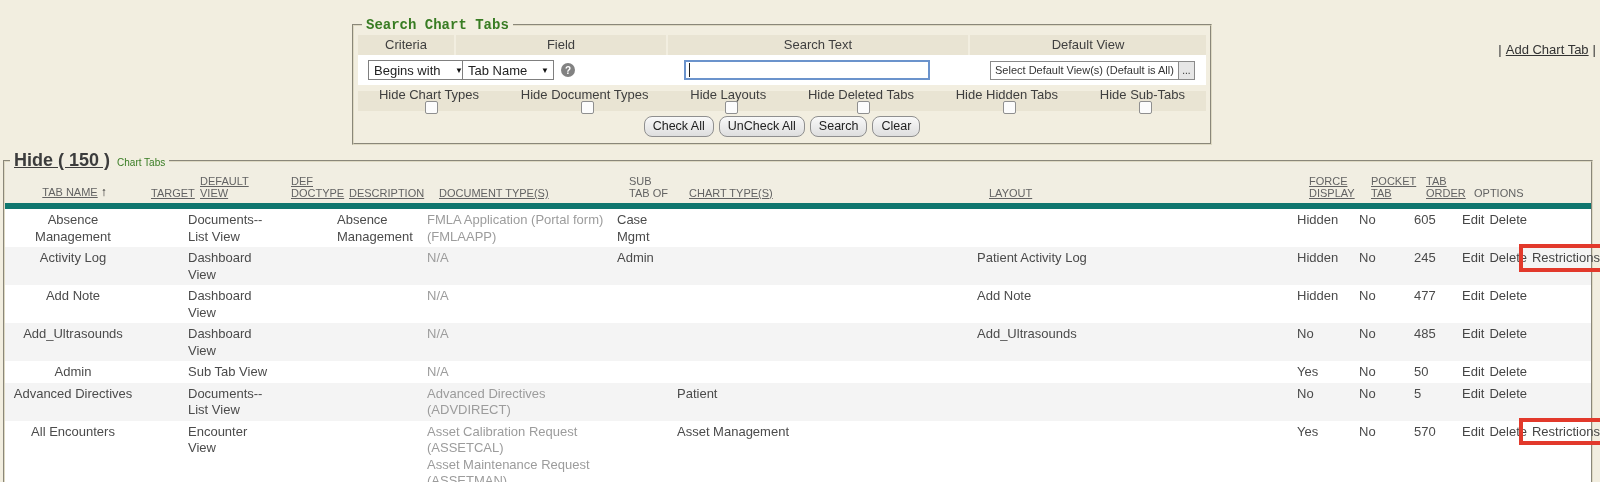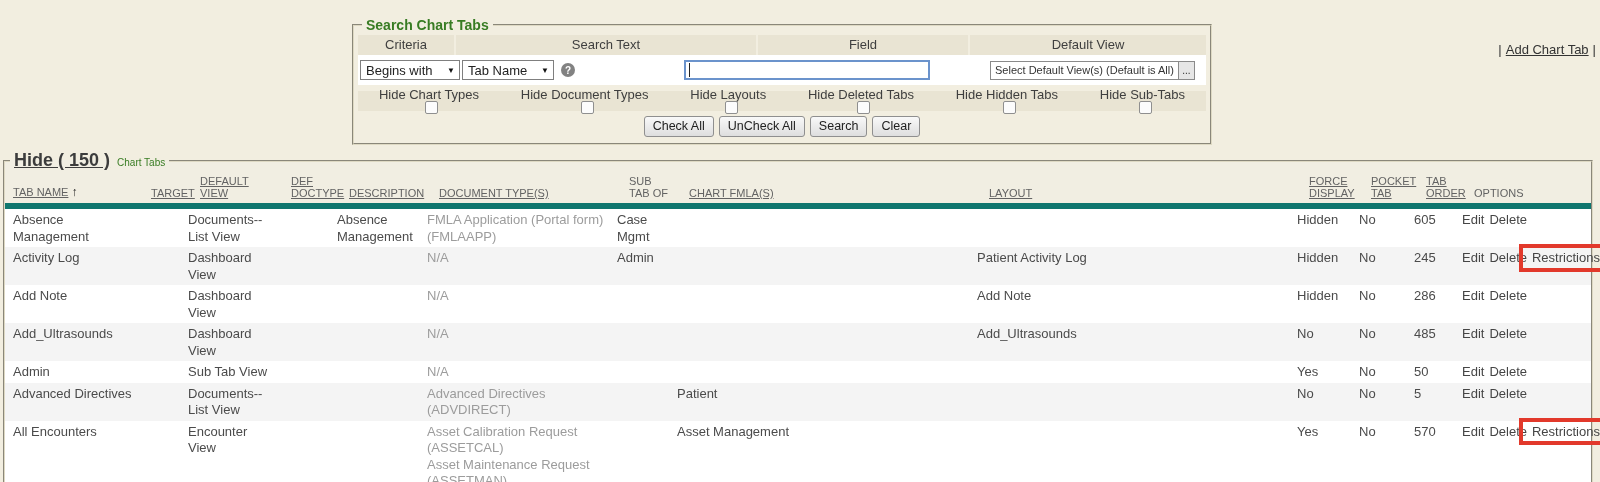--- a/index.html
+++ b/index.html
@@ -16,33 +16,33 @@
   body{font-family:"Liberation Sans","DejaVu Sans",sans-serif;}
   #viewport{position:relative;width:1600px;height:482px;overflow:hidden;background:var(--page-beige);}
 
   
   .top-links{position:absolute;top:20px;right:4px;font-size:13px;color:#333;margin-top:22px;}
   .top-links a{color:#333;text-decoration:underline;cursor:pointer;margin:0 4px;}
 
   
   fieldset{border:2px groove #ded9c3;}
   .search-fieldset{position:absolute;left:352px;top:17px;width:860px;padding:2px 4px 6px 4px;background:transparent;}
-  .search-fieldset legend{margin-left:4px;padding:0 4px;font-size:14px;font-weight:bold;color:var(--legend-green);}
+  .search-fieldset legend{margin-left:4px;padding:0 4px;font-size:14px;font-weight:bold;color:var(--legend-green);font-family:Liberation Mono, monospace;}
 
   .srow{display:flex;width:100%;}
   .scell{border-right:2px solid transparent;}
   .scell:last-child{border-right:none;}
   .c1{width:98px;} .c2{width:212px;} .c3{width:302px;} .c4{flex:1;}
   .search-head .scell{background:var(--strip-tan);border-right-color:var(--page-beige);
     font-size:13px;color:#3f3f3f;text-align:center;padding:2px 0 3px;}
   .search-inputs{background:#fff;height:30px;align-items:center;}
 
   .fake-select{display:inline-flex;align-items:center;justify-content:space-between;height:20px;
     border:1px solid #7f7f7f;background:#fff;font-size:13px;color:#222;padding:0 4px 0 5px;cursor:pointer;}
-  .sel-criteria{width:100px;margin-left:2px;}
+  .sel-criteria{width:100px;margin-left:10px;}
   .sel-field{width:92px;margin-left:6px;}
   .sel-arrow{font-size:8px;color:#111;margin-left:6px;}
   .help-icon{display:inline-flex;align-items:center;justify-content:center;width:14px;height:14px;
     border-radius:50%;background:#828282;color:#fff;font-size:10px;font-weight:bold;margin-left:7px;cursor:pointer;}
 
   .input-wrap{position:relative;margin-left:16px;display:inline-block;}
   .search-input{width:246px;height:20px;border:2px solid var(--focus-blue);background:#fff;font-size:13px;padding:0 3px;outline:none;}
   .caret{position:absolute;left:5px;top:3px;width:1px;height:14px;background:#222;}
 
   .dv-button{display:inline-flex;align-items:center;height:19px;border:1px solid #8a8a8a;background:#fff;
@@ -50,36 +50,36 @@
   .dv-label{padding:0 4px;}
   .dv-dots{display:inline-flex;align-items:center;justify-content:center;height:100%;width:16px;
     border-left:1px solid #8a8a8a;background:#e6e6e6;font-size:10px;color:#333;}
 
   .cb-strip{display:flex;justify-content:space-around;align-items:center;background:var(--strip-tan);
     height:20px;margin-top:6px;}
   .cb-item{display:inline-flex;align-items:center;font-size:13px;color:#3f3f3f;cursor:pointer;flex-direction:column;}
   .cb-box{width:13px;height:13px;border:1px solid #8f8f8f;background:#fcfcfc;border-radius:2px;margin-left:6px;position:relative;top:-1px;}
 
   .btn-row{display:flex;justify-content:center;gap:5px;margin-top:5px;}
-  .btn{font-size:12.5px;color:#222;padding:2px 8px 3px;border:1px solid #8f8f8f;border-radius:3px;
+  .btn{font-size:12.5px;color:#222;padding:2px 8px 3px;border:1px solid #8f8f8f;border-radius:8px;
     background:linear-gradient(#f9f9f9,#dedede);cursor:pointer;}
 
   
   .results-fieldset{position:absolute;left:3px;top:150px;width:1590px;height:560px;background:#f1eee2;padding:0;}
   .results-fieldset legend{margin-left:5px;padding:0 4px;display:flex;align-items:baseline;gap:7px;}
   .hide-link{font-size:18px;font-weight:bold;color:#3c3c3c;text-decoration:underline;cursor:pointer;}
   .results-title{font-size:10px;font-weight:normal;color:var(--legend-green);}
 
   table.results{width:100%;table-layout:fixed;border-collapse:collapse;margin-top:2px;}
   table.results th{vertical-align:bottom;text-align:left;font-weight:normal;font-size:11px;color:#636363;
     padding:2px 3px 4px 12px;border-bottom:6px solid #0f766e;}
   table.results th .th-link{text-decoration:underline;cursor:pointer;}
   table.results th .th-plain{text-decoration:none;}
   .sort-arrow{font-weight:bold;color:#1a1a1a;font-size:12px;margin-left:3px;}
-  table.results th:first-child,table.results td:first-child{padding-left:8px;}
+  table.results th:first-child,table.results td:first-child{padding-left:8px;text-align:center;}
 
   table.results td{vertical-align:top;font-size:13px;color:var(--text-dark);line-height:1.27;padding:3px 10px 2px 0;}
   table.results td.col-tab_name{padding-right:6px;}
   table.results td.col-document_types{color:var(--muted-text);}
   table.results td.col-options{white-space:nowrap;}
   tbody tr:nth-child(odd){background:#ffffff;}
   tbody tr:nth-child(even){background:var(--row-stripe);}
 
   .opt-link{color:#454545;cursor:pointer;margin-right:5px;}
   .restrictions-wrap{position:relative;display:inline-block;}
@@ -90,22 +90,22 @@
 
 <div id="viewport">
 
   <div class="top-links"><span>|</span><a>Add Chart Tab</a><span>|</span></div>
 
   <fieldset class="search-fieldset">
     <legend>Search Chart Tabs</legend>
 
     <div class="srow search-head">
       <div class="scell c1">Criteria</div>
+      <div class="scell c2">Field</div>
       <div class="scell c3">Search Text</div>
-      <div class="scell c2">Field</div>
       <div class="scell c4">Default View</div>
     </div>
 
     <div class="srow search-inputs">
       <div class="scell c1">
         <span class="fake-select sel-criteria">
           <span>Begins with</span>
           <span class="sel-arrow">▼</span>
         </span>
       </div>
@@ -189,21 +189,21 @@
       </colgroup>
       <thead>
         <tr>
             <th><span class="th-link">TAB NAME</span><span class="sort-arrow">↑</span></th>
             <th><span class="th-link">TARGET</span></th>
             <th><span class="th-link">DEFAULT VIEW</span></th>
             <th><span class="th-link">DEF DOCTYPE</span></th>
             <th><span class="th-link">DESCRIPTION</span></th>
             <th><span class="th-link">DOCUMENT TYPE(S)</span></th>
             <th><span class="th-plain">SUB TAB OF</span></th>
-            <th><span class="th-link">CHART FMLA(S)</span></th>
+            <th><span class="th-link">CHART TYPE(S)</span></th>
             <th><span class="th-link">LAYOUT</span></th>
             <th><span class="th-link">FORCE DISPLAY</span></th>
             <th><span class="th-link">POCKET TAB</span></th>
             <th><span class="th-link">TAB ORDER</span></th>
             <th><span class="th-plain">OPTIONS</span></th>
           </tr>
       </thead>
       <tbody>
           <tr>
             <td class="col-tab_name">Absence Management</td>
@@ -246,21 +246,21 @@
             <td class="col-def_doctype"></td>
             <td class="col-description"></td>
             <td class="col-document_types">
               <div>N/A</div>
             </td>
             <td class="col-sub_tab_of"></td>
             <td class="col-chart_types"></td>
             <td class="col-layout">Add Note</td>
             <td class="col-force_display">Hidden</td>
             <td class="col-pocket_tab">No</td>
-            <td class="col-tab_order">286</td>
+            <td class="col-tab_order">477</td>
             <td class="col-options"><span class="opt-link">Edit</span><span class="opt-link">Delete</span></td>
           </tr>
           <tr>
             <td class="col-tab_name">Add_Ultrasounds</td>
             <td class="col-target"></td>
             <td class="col-default_view">Dashboard View</td>
             <td class="col-def_doctype"></td>
             <td class="col-description"></td>
             <td class="col-document_types">
               <div>N/A</div>

